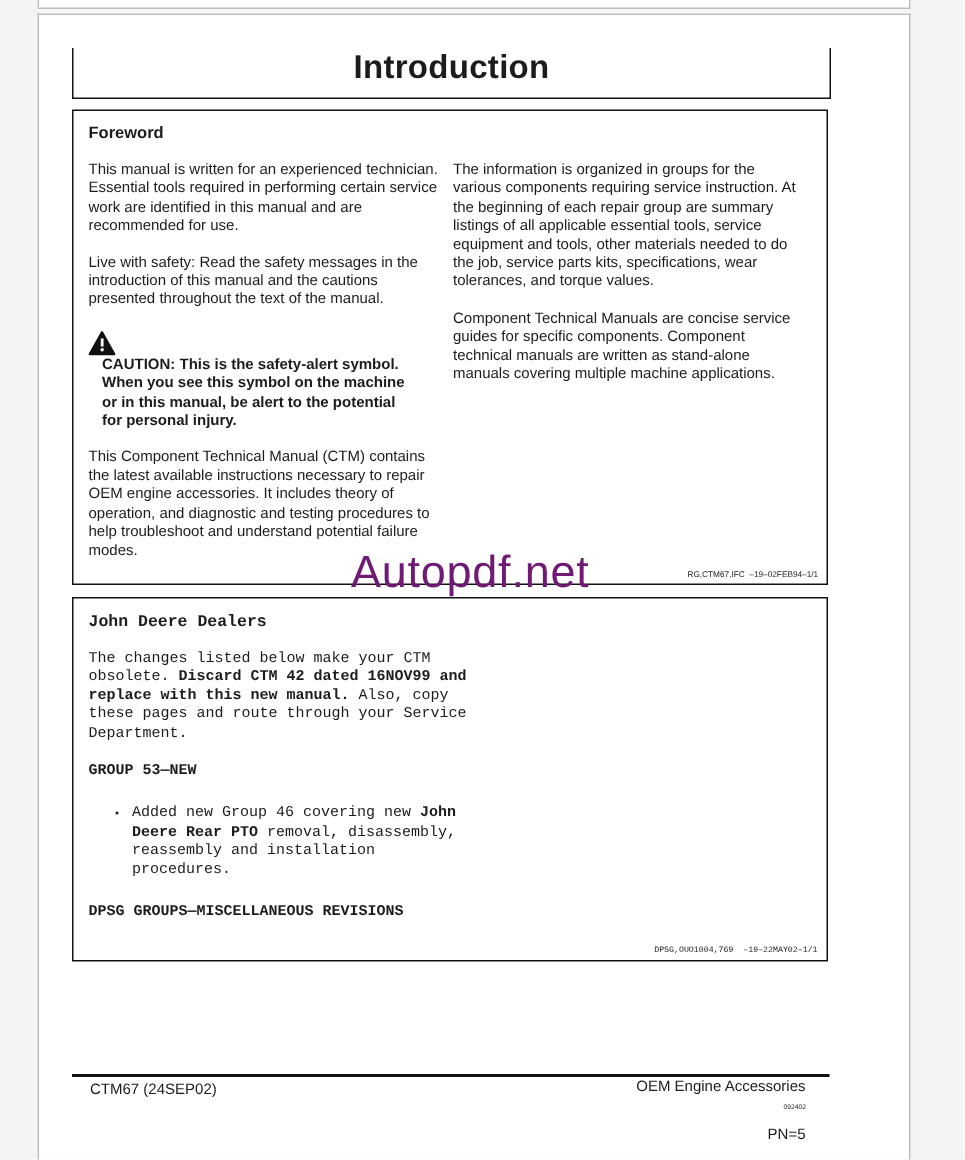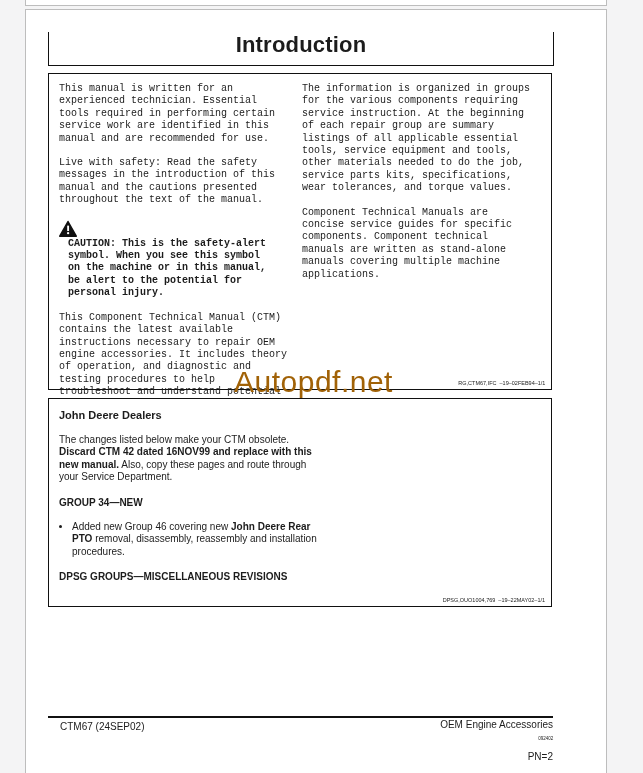--- a/index.html
+++ b/index.html
@@ -22,67 +22,68 @@
     border-left:1.5px solid #111; border-right:1.5px solid #111; border-bottom:1.5px solid #111;
     display:flex; align-items:flex-start; justify-content:center;
   }
   .title-block h1 { margin:0; font-size:22px; font-weight:bold; letter-spacing:0.2px; }
   
   .rule-box {
     position:absolute; left:22px; width:504px;
     border:1px solid #111; box-sizing:border-box; background:#fff;
   }
   .foreword-box { top:63px; height:317px; padding:9px 10px; }
-  .dealers-box  { top:388px; height:209px; padding:10px 10px; }
+  .dealers-box  { top:388px; height:243px; padding:10px 10px;font-family:Liberation Mono, monospace; }
   .box-heading { font-size:11px; font-weight:bold; margin:0 0 13px 0; }
-  .cols { display:flex; gap:9px;font-family:Liberation Mono, monospace; }
+  .cols { display:flex; gap:9px; }
   .col { width:234px; font-size:10px; line-height:12.4px; }
   .col p { margin:0 0 12px 0; }
   .caution-row { display:flex; align-items:flex-start; margin:0 0 12px 0;flex-direction:column; }
   .caution-icon { flex:0 0 18px; width:18px; height:16px; margin-top:1px; }
   .caution-text { font-weight:bold; padding-left:9px; width:207px; }
   .refcode {
     position:absolute; right:6px; bottom:3px;
     font-size:10px; color:#222; white-space:pre;
     transform:scale(0.55); transform-origin:bottom right;
   }
   .dealers-content { width:262px; font-size:10px; line-height:12.4px; }
   .dealers-content p { margin:0 0 12px 0; }
   .b { font-weight:bold; }
   .sub-heading { font-size:10px; font-weight:bold; margin:13px 0 12px 0; }
   ul.revisions { margin:0 0 12px 0; padding-left:13px; list-style:disc outside; }
-  ul.revisions li { margin:0; }
+  ul.revisions li { margin:16px; }
   
   .watermark {
     position:absolute; left:208px; top:355px; z-index:6;
     font-size:30px; letter-spacing:0.5px; font-weight:400;
   }
   
   .footer-rule { position:absolute; left:22px; top:706px; width:505px; height:2px; background:#111; }
   .footer-left { position:absolute; left:34px; top:711px; font-size:10px; }
-  .footer-right { position:absolute; left:22px; top:709px; width:505px; text-align:right; }
+  .footer-right { position:absolute; left:6px; top:709px; width:505px; text-align:right; }
   .footer-right .pub-title { font-size:10px; }
   .footer-right .print-code {
     font-size:10px; display:inline-block;
     transform:scale(0.45); transform-origin:top right; height:6px; line-height:10px;
   }
   .footer-right .page-num { font-size:10px; margin-top:3px; }
 </style>
 </head>
 <body>
 
 <div class="prev-page-edge"></div>
 
 <div class="page-card">
 
   <div class="title-block">
     <h1>Introduction</h1>
   </div>
 
   <div class="rule-box foreword-box">
+    <div class="box-heading">Foreword</div>
     <div class="cols">
       <div class="col">
         <p>This manual is written for an experienced technician. Essential tools required in performing certain service work are identified in this manual and are recommended for use.</p>
         <p>Live with safety: Read the safety messages in the introduction of this manual and the cautions presented throughout the text of the manual.</p>
         <div class="caution-row">
           <svg class="caution-icon" viewBox="0 0 24 22" aria-hidden="true">
             <path d="M12 1 L23 20.5 H1 Z" fill="#111" stroke="#111" stroke-width="2" stroke-linejoin="round"></path>
             <rect x="10.9" y="6.5" width="2.5" height="7.2" fill="#fff"></rect>
             <circle cx="12.15" cy="16.6" r="1.55" fill="#fff"></circle>
           </svg>
@@ -95,32 +96,32 @@
         <p>Component Technical Manuals are concise service guides for specific components. Component technical manuals are written as stand-alone manuals covering multiple machine applications.</p>
       </div>
     </div>
     <div class="refcode">RG,CTM67,IFC  –19–02FEB94–1/1</div>
   </div>
 
   <div class="rule-box dealers-box">
     <div class="box-heading">John Deere Dealers</div>
     <div class="dealers-content">
       <p><span>The changes listed below make your CTM obsolete. </span><span class="b">Discard CTM 42 dated 16NOV99 and replace with this new manual.</span><span> Also, copy these pages and route through your Service Department.</span></p>
-      <div class="sub-heading">GROUP 34—NEW</div>
+      <div class="sub-heading">GROUP 53—NEW</div>
       <ul class="revisions">
         <li><span>Added new Group 46 covering new </span><span class="b">John Deere Rear PTO</span><span> removal, disassembly, reassembly and installation procedures.</span></li>
       </ul>
       <div class="sub-heading">DPSG GROUPS—MISCELLANEOUS REVISIONS</div>
     </div>
     <div class="refcode">DPSG,OUO1004,769  –19–22MAY02–1/1</div>
   </div>
 
-  <div class="watermark" style="color: #a16207;">Autopdf.net</div>
+  <div class="watermark" style="color: #701a75;">Autopdf.net</div>
 
   <div class="footer-rule"></div>
   <div class="footer-left">CTM67 (24SEP02)</div>
   <div class="footer-right">
     <div class="pub-title">OEM Engine Accessories</div>
     <div><span class="print-code">092402</span></div>
-    <div class="page-num">PN=2</div>
+    <div class="page-num">PN=5</div>
   </div>
 
 </div>
 
 </body></html>

